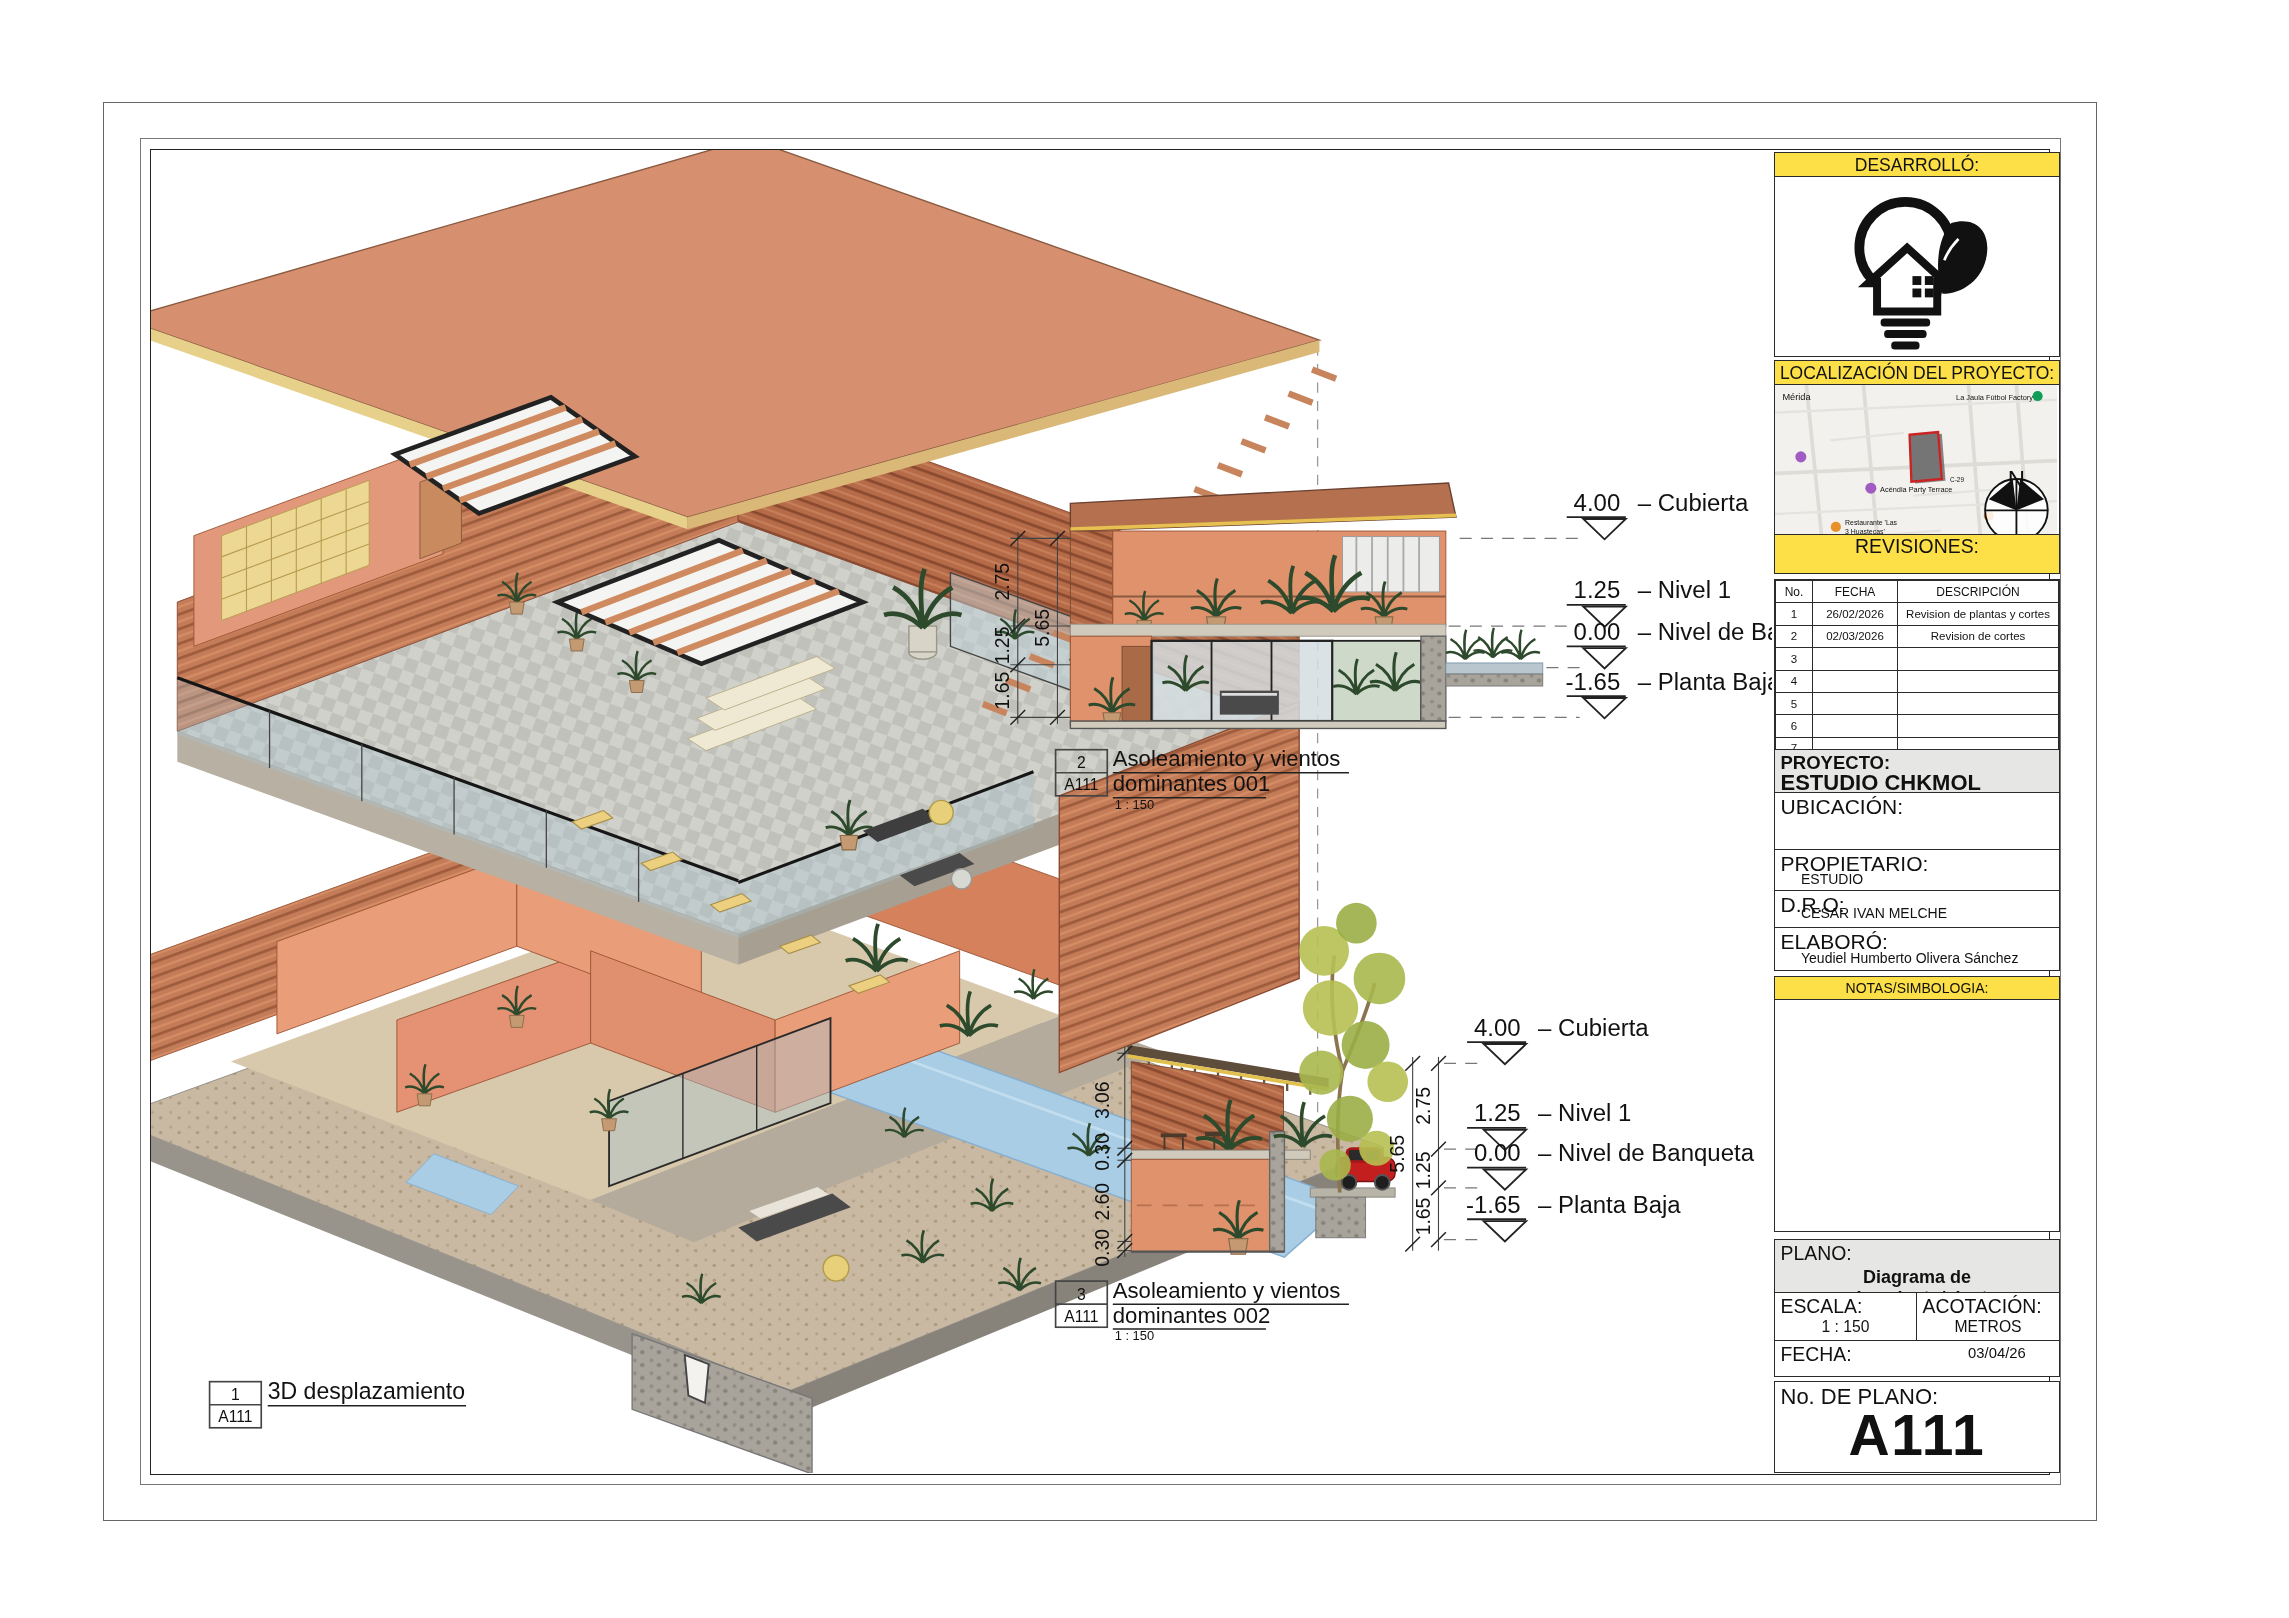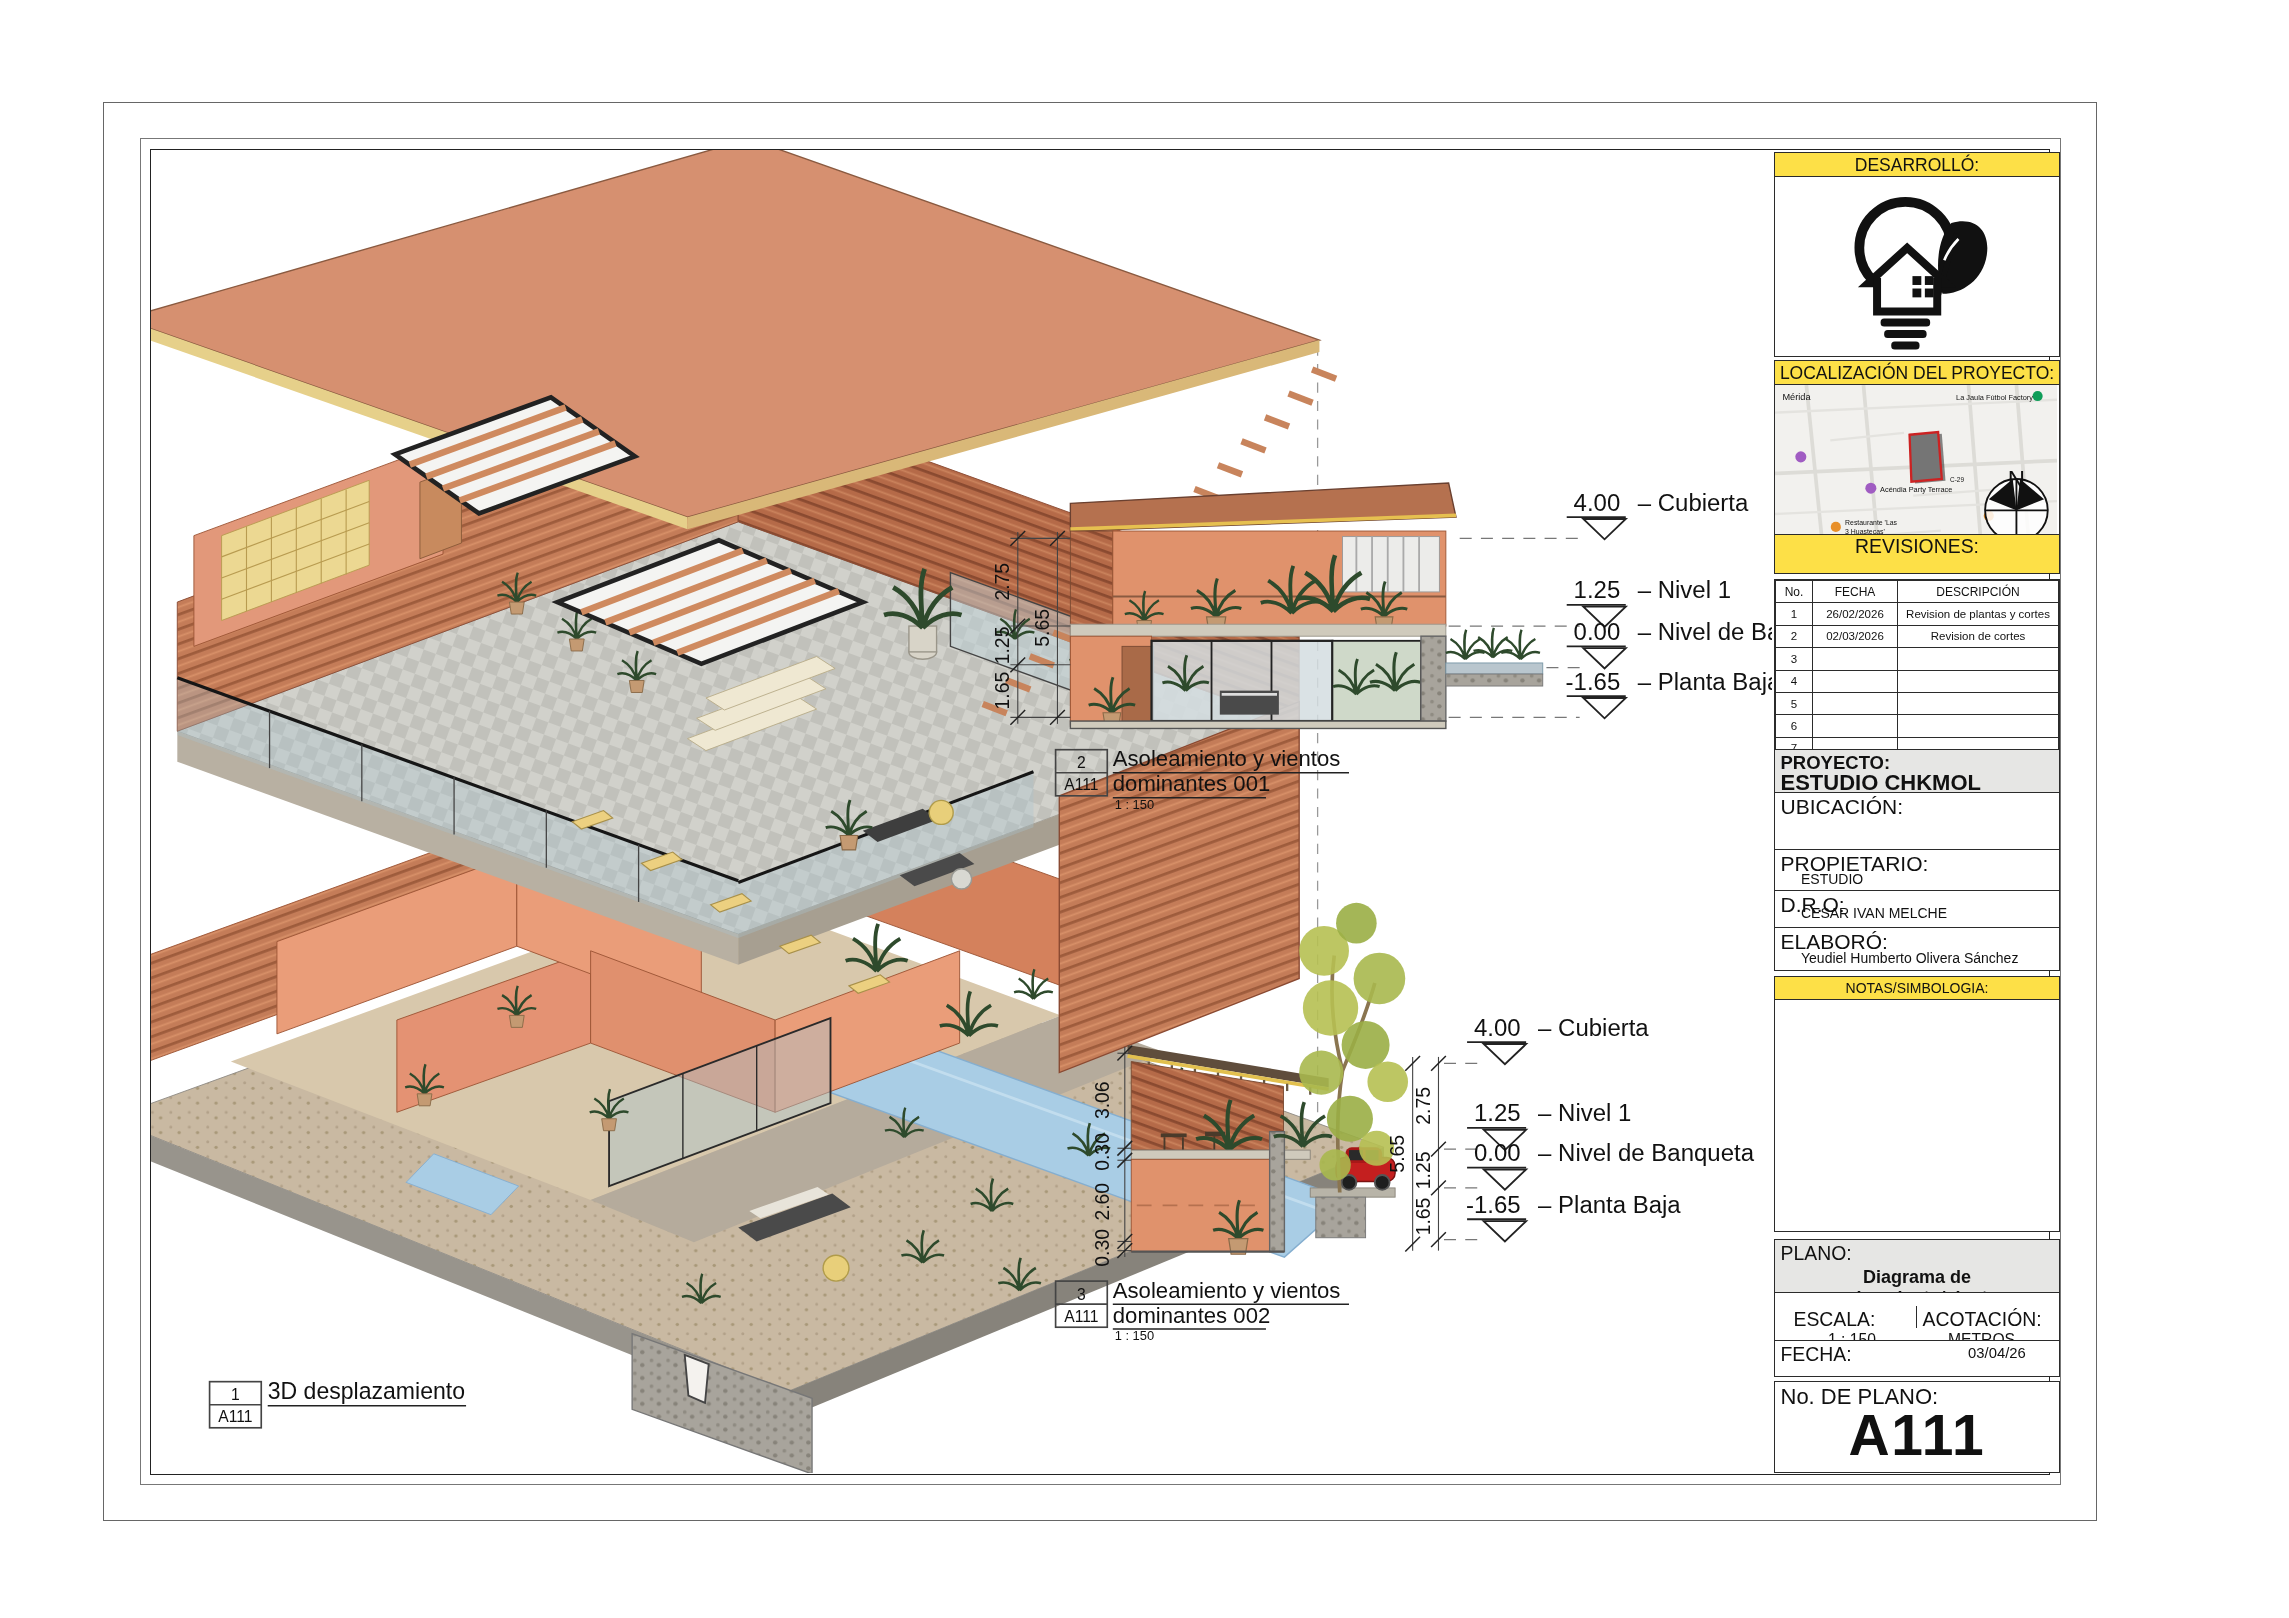--- a/index.html
+++ b/index.html
@@ -674,21 +674,21 @@
 
   <div class="tb-box tb-head" style="top:976px;height:40px;font-size:14px;line-height:22px;">
     <span>NOTAS/SIMBOLOGIA:</span>
   </div>
   <div class="tb-box" style="top:999px;height:233px;"></div>
 
   <div class="tb-box" style="top:1239px;height:55px;background:#e6e6e4;">
     <div class="lbl" style="font-size:19.4px;">PLANO:</div>
     <div style="font-size:18px;font-weight:bold;text-align:center;margin-top:1.8px;">Diagrama de asoleamiento/vientos</div>
   </div>
-  <div class="tb-box" style="top:1292px;height:50px;padding:13px;display:flex;">
+  <div class="tb-box" style="top:1292px;height:50px;padding:0;display:flex;">
     <div style="width:50%;border-right:1.8px solid #2b2b2b;box-sizing:border-box;">
       <div class="lbl">ESCALA:</div>
       <div class="val-center">1 : 150</div>
     </div>
     <div style="width:50%;">
       <div class="lbl">ACOTACIÓN:</div>
       <div class="val-center">METROS</div>
     </div>
   </div>
   <div class="tb-box" style="top:1340px;height:37px;">

